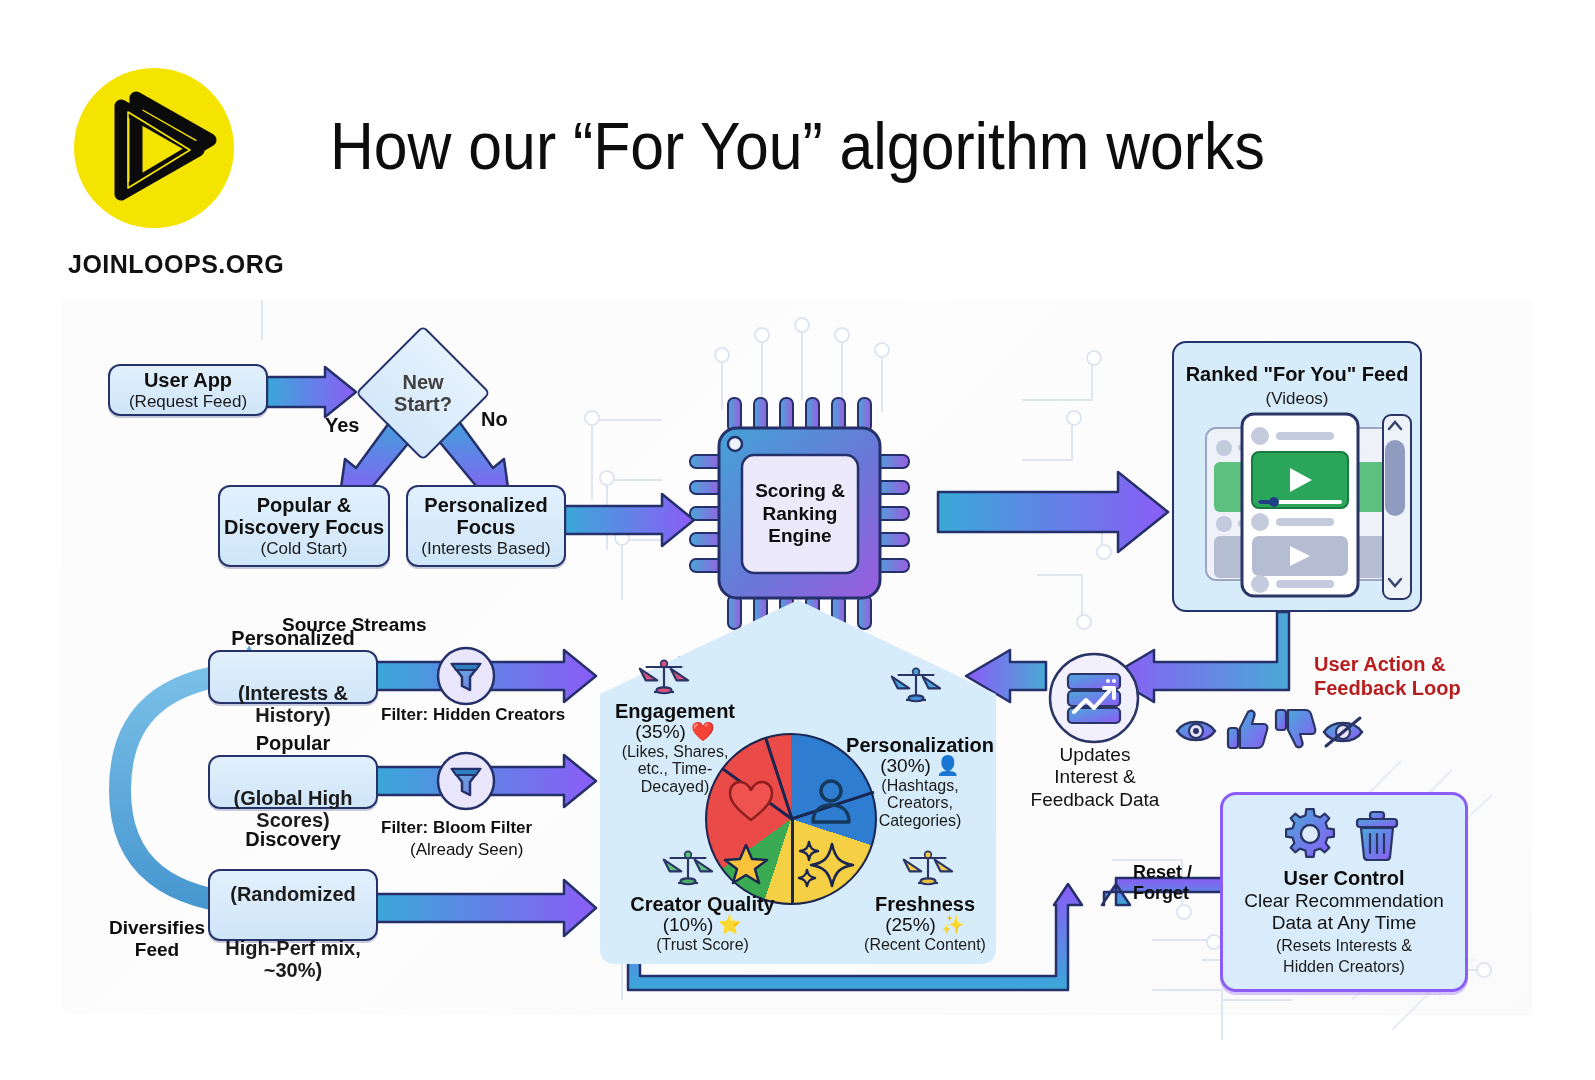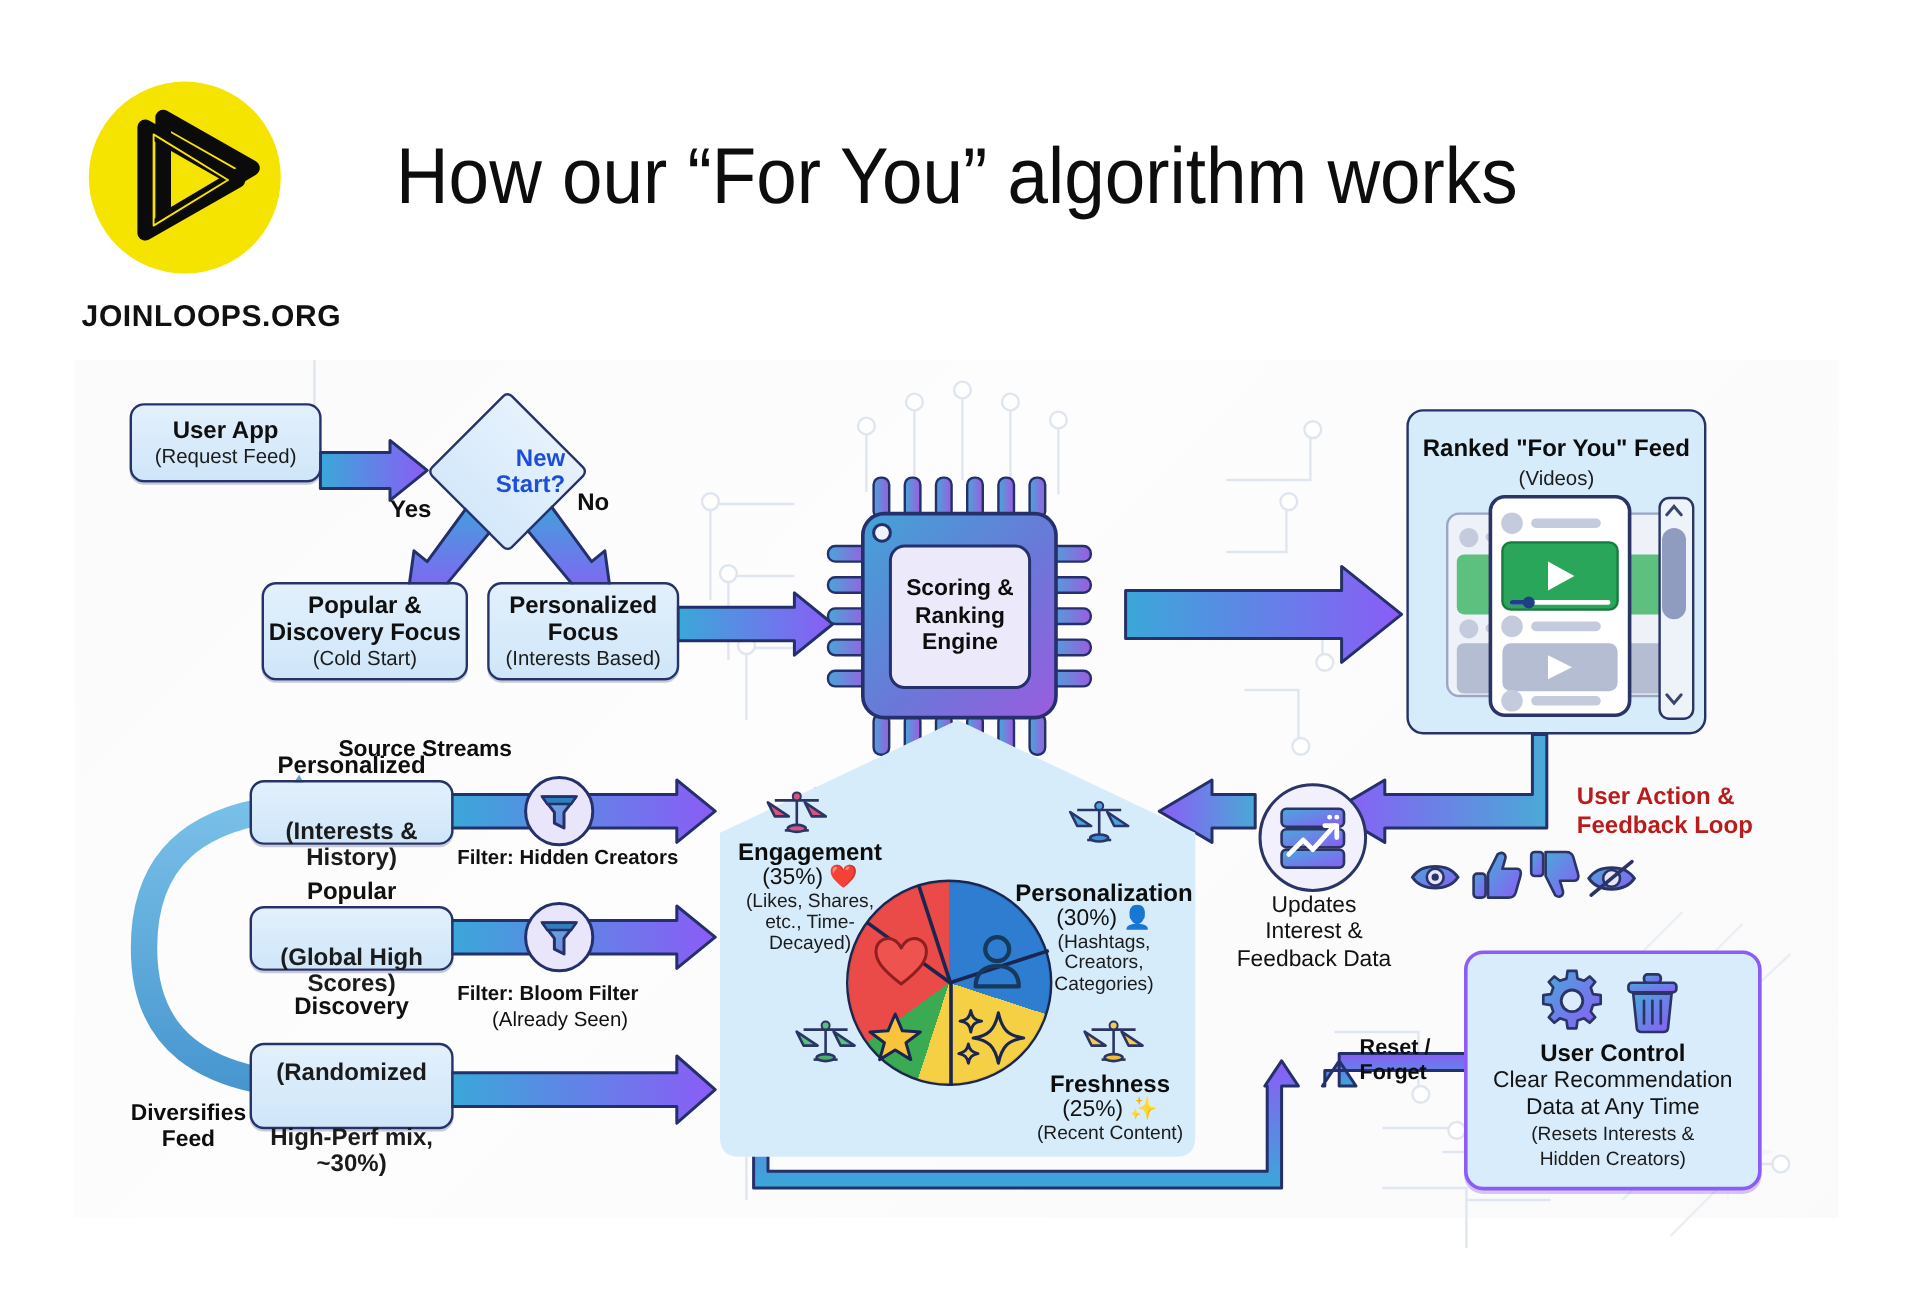--- a/index.html
+++ b/index.html
@@ -30,22 +30,22 @@
       box-shadow:0 2px 0 rgba(38,51,107,.25);}
   .node .t1{font-size:20px;font-weight:bold;color:#101010;}
   .node .t2{font-size:17px;font-weight:400;color:#1b1b1b;}
   .node .t3{font-size:20px;font-weight:700;color:#1b1b1b;margin-top:32px;}
 
   .diamond{position:absolute;box-sizing:border-box;
       background:linear-gradient(180deg,#e6f2fd 0%,#d4e8fa 100%);
       border:2.5px solid #26336b;
       transform:rotate(45deg);border-radius:6px;}
   .diamond-label{position:absolute;display:flex;flex-direction:column;
-      align-items:flex-end;justify-content:center;text-align:center;
-      font-size:20px;font-weight:bold;line-height:1.1;color:#1d4ed8;}
+      align-items:center;justify-content:center;text-align:center;
+      font-size:20px;font-weight:bold;line-height:1.1;color:#404040;}
 
   .edge-label{position:absolute;font-size:20px;font-weight:bold;color:#0f0f0f;}
 
   
   #pie{position:absolute;left:705px;top:733px;width:172px;height:172px;border-radius:50%;
       border:2.5px solid #1a2550;box-sizing:border-box;
       background:conic-gradient(
         from 0deg,
         #2e7dd1 0deg 108deg,
         #f6d044 108deg 198deg,
@@ -263,21 +263,21 @@
       <path d="M930 722 H900 L880 742"></path>
       <path d="M744 890 H762 L780 878"></path>
       <path d="M905 890 H880 L862 878"></path>
     </g>
   </svg>
 
   <svg class="abs" style="left:596px;top:598px;z-index:0;" width="404" height="368">
     <path d="M202 2 L400 96 V350 Q400 366 384 366 H20 Q4 366 4 350 V96 Z" fill="#d7ecfa"></path>
   </svg>
 
-  <div class="node" style="left:108px;top:336px;width:160px;height:66px;">
+  <div class="node" style="left:108px;top:364px;width:160px;height:52px;">
     <div class="t1">User App</div>
     <div class="t2">(Request Feed)</div>
   </div>
 
   <div class="diamond" style="left:375px;top:345px;width:96px;height:96px;"></div>
   <div class="diamond-label" style="left:375px;top:345px;width:96px;height:96px;">
     <span>New</span>
     <span>Start?</span>
   </div>
 
@@ -419,20 +419,25 @@
   </div>
 
   <div class="wedge-label" style="left:840px;top:705px;width:160px;margin-top:29px;">
     <div class="wl-name">Personalization</div>
     <div class="wl-pct"><span>(30%)</span> <span>👤</span></div>
     <div class="wl-desc">(Hashtags,</div>
     <div class="wl-desc">Creators,</div>
     <div class="wl-desc">Categories)</div>
   </div>
 
+  <div class="wedge-label" style="left:610px;top:893px;width:185px;">
+    <div class="wl-name">Creator Quality</div>
+    <div class="wl-pct"><span>(10%)</span> <span>⭐</span></div>
+    <div class="wl-desc">(Trust Score)</div>
+  </div>
 
   <div class="wedge-label" style="left:840px;top:893px;width:170px;">
     <div class="wl-name">Freshness</div>
     <div class="wl-pct"><span>(25%)</span> <span>✨</span></div>
     <div class="wl-desc">(Recent Content)</div>
   </div>
 
   <div id="feed-panel">
     <div id="feed-title">Ranked "For You" Feed</div>
     <div id="feed-sub">(Videos)</div>

